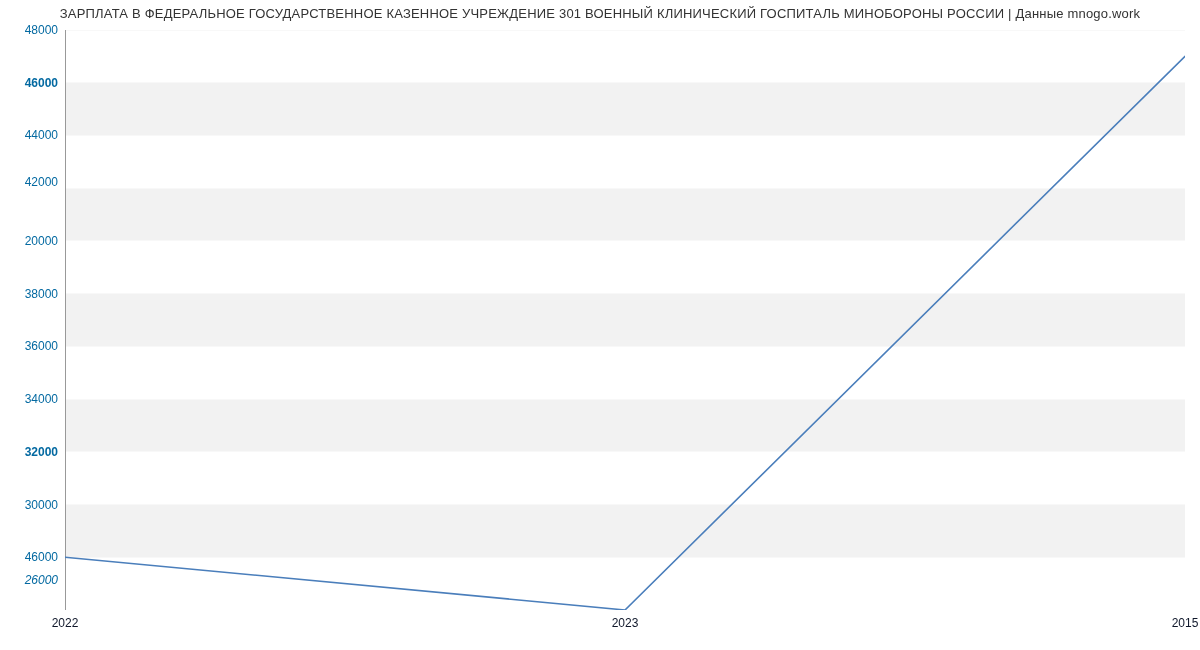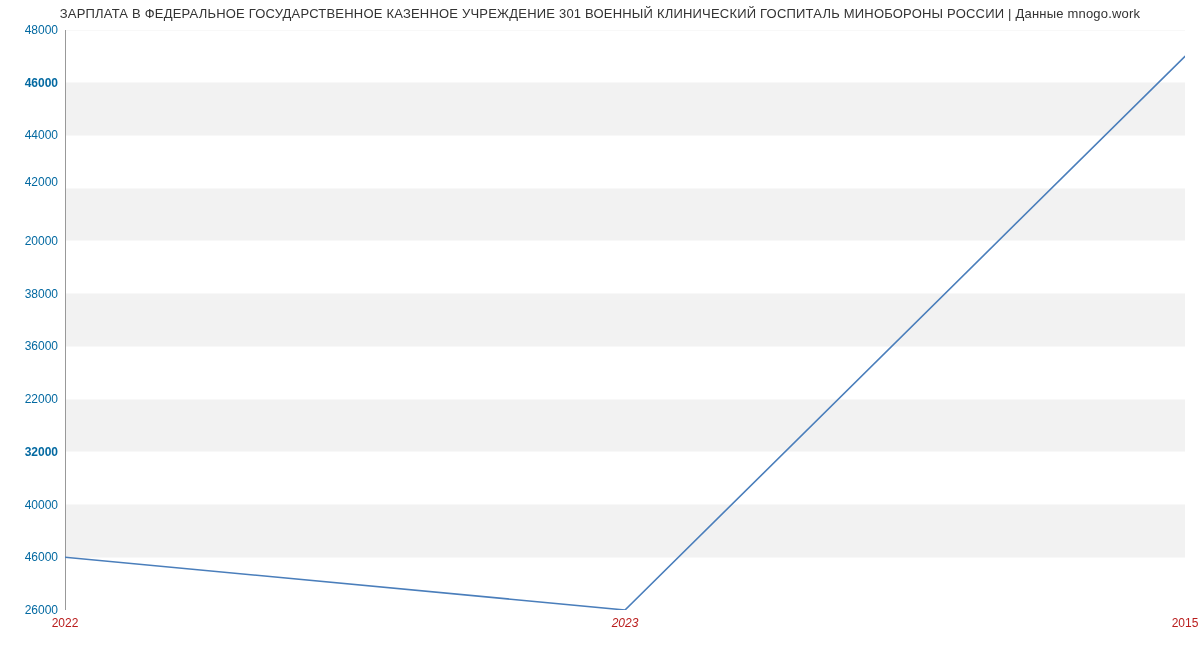--- a/index.html
+++ b/index.html
@@ -72,21 +72,21 @@
     text-align: right;
     width: 50px;
     font-size: 12px;
     color: #0369a1;
     transform: translateY(-50%);
   }
   .x-label {
     position: absolute;
     top: 616px;
     font-size: 12px;
-    color: #b91c1c;
+    color: #0f172a;
     transform: translateX(-50%);
     white-space: nowrap;
   }
 </style>
 </head>
 <body>
 
 <div class="chart-container">
 
   <div class="title">ЗАРПЛАТА В ФЕДЕРАЛЬНОЕ ГОСУДАРСТВЕННОЕ КАЗЕННОЕ УЧРЕЖДЕНИЕ 301 ВОЕННЫЙ КЛИНИЧЕСКИЙ ГОСПИТАЛЬ МИНОБОРОНЫ РОССИИ | Данные mnogo.work</div>
@@ -135,32 +135,32 @@
       <g id="x-ticks-g">
           <line x1="0" x2="0" y1="580" y2="585" class="tick"></line>
           <line x1="560" x2="560" y1="580" y2="585" class="tick"></line>
           <line x1="1120" x2="1120" y1="580" y2="585" class="tick"></line>
         </g>
       <path class="data-line" id="data-path" d="M0 527.2727272727273 L560 580 L1120 26.363636363636374" stroke="#4a7ebb"></path>
     </svg>
   </div>
 
   <div id="y-labels">
-      <div class="y-label" style="top: 610px;">26000</div>
+      <div class="y-label" style="top: 580px; font-style: italic;">26000</div>
       <div class="y-label" style="top: 557.273px;">46000</div>
-      <div class="y-label" style="top: 504.545px;">40000</div>
+      <div class="y-label" style="top: 504.545px;">30000</div>
       <div class="y-label" style="top: 451.818px; font-weight: bold;">32000</div>
-      <div class="y-label" style="top: 399.091px;">22000</div>
+      <div class="y-label" style="top: 399.091px;">34000</div>
       <div class="y-label" style="top: 346.364px;">36000</div>
       <div class="y-label" style="top: 293.636px;">38000</div>
       <div class="y-label" style="top: 240.909px;">20000</div>
       <div class="y-label" style="top: 182px;">42000</div>
       <div class="y-label" style="top: 135.455px; text-align: right;">44000</div>
       <div class="y-label" style="top: 82.7273px; font-weight: bold;">46000</div>
       <div class="y-label" style="top: 30px;">48000</div>
     </div>
   <div id="x-labels">
       <div class="x-label" style="left: 65px;">2022</div>
-      <div class="x-label" style="left: 625px; font-style: italic;">2023</div>
+      <div class="x-label" style="left: 625px;">2023</div>
       <div class="x-label" style="left: 1185px;">2015</div>
     </div>
 
 </div>
 
 </body></html>

